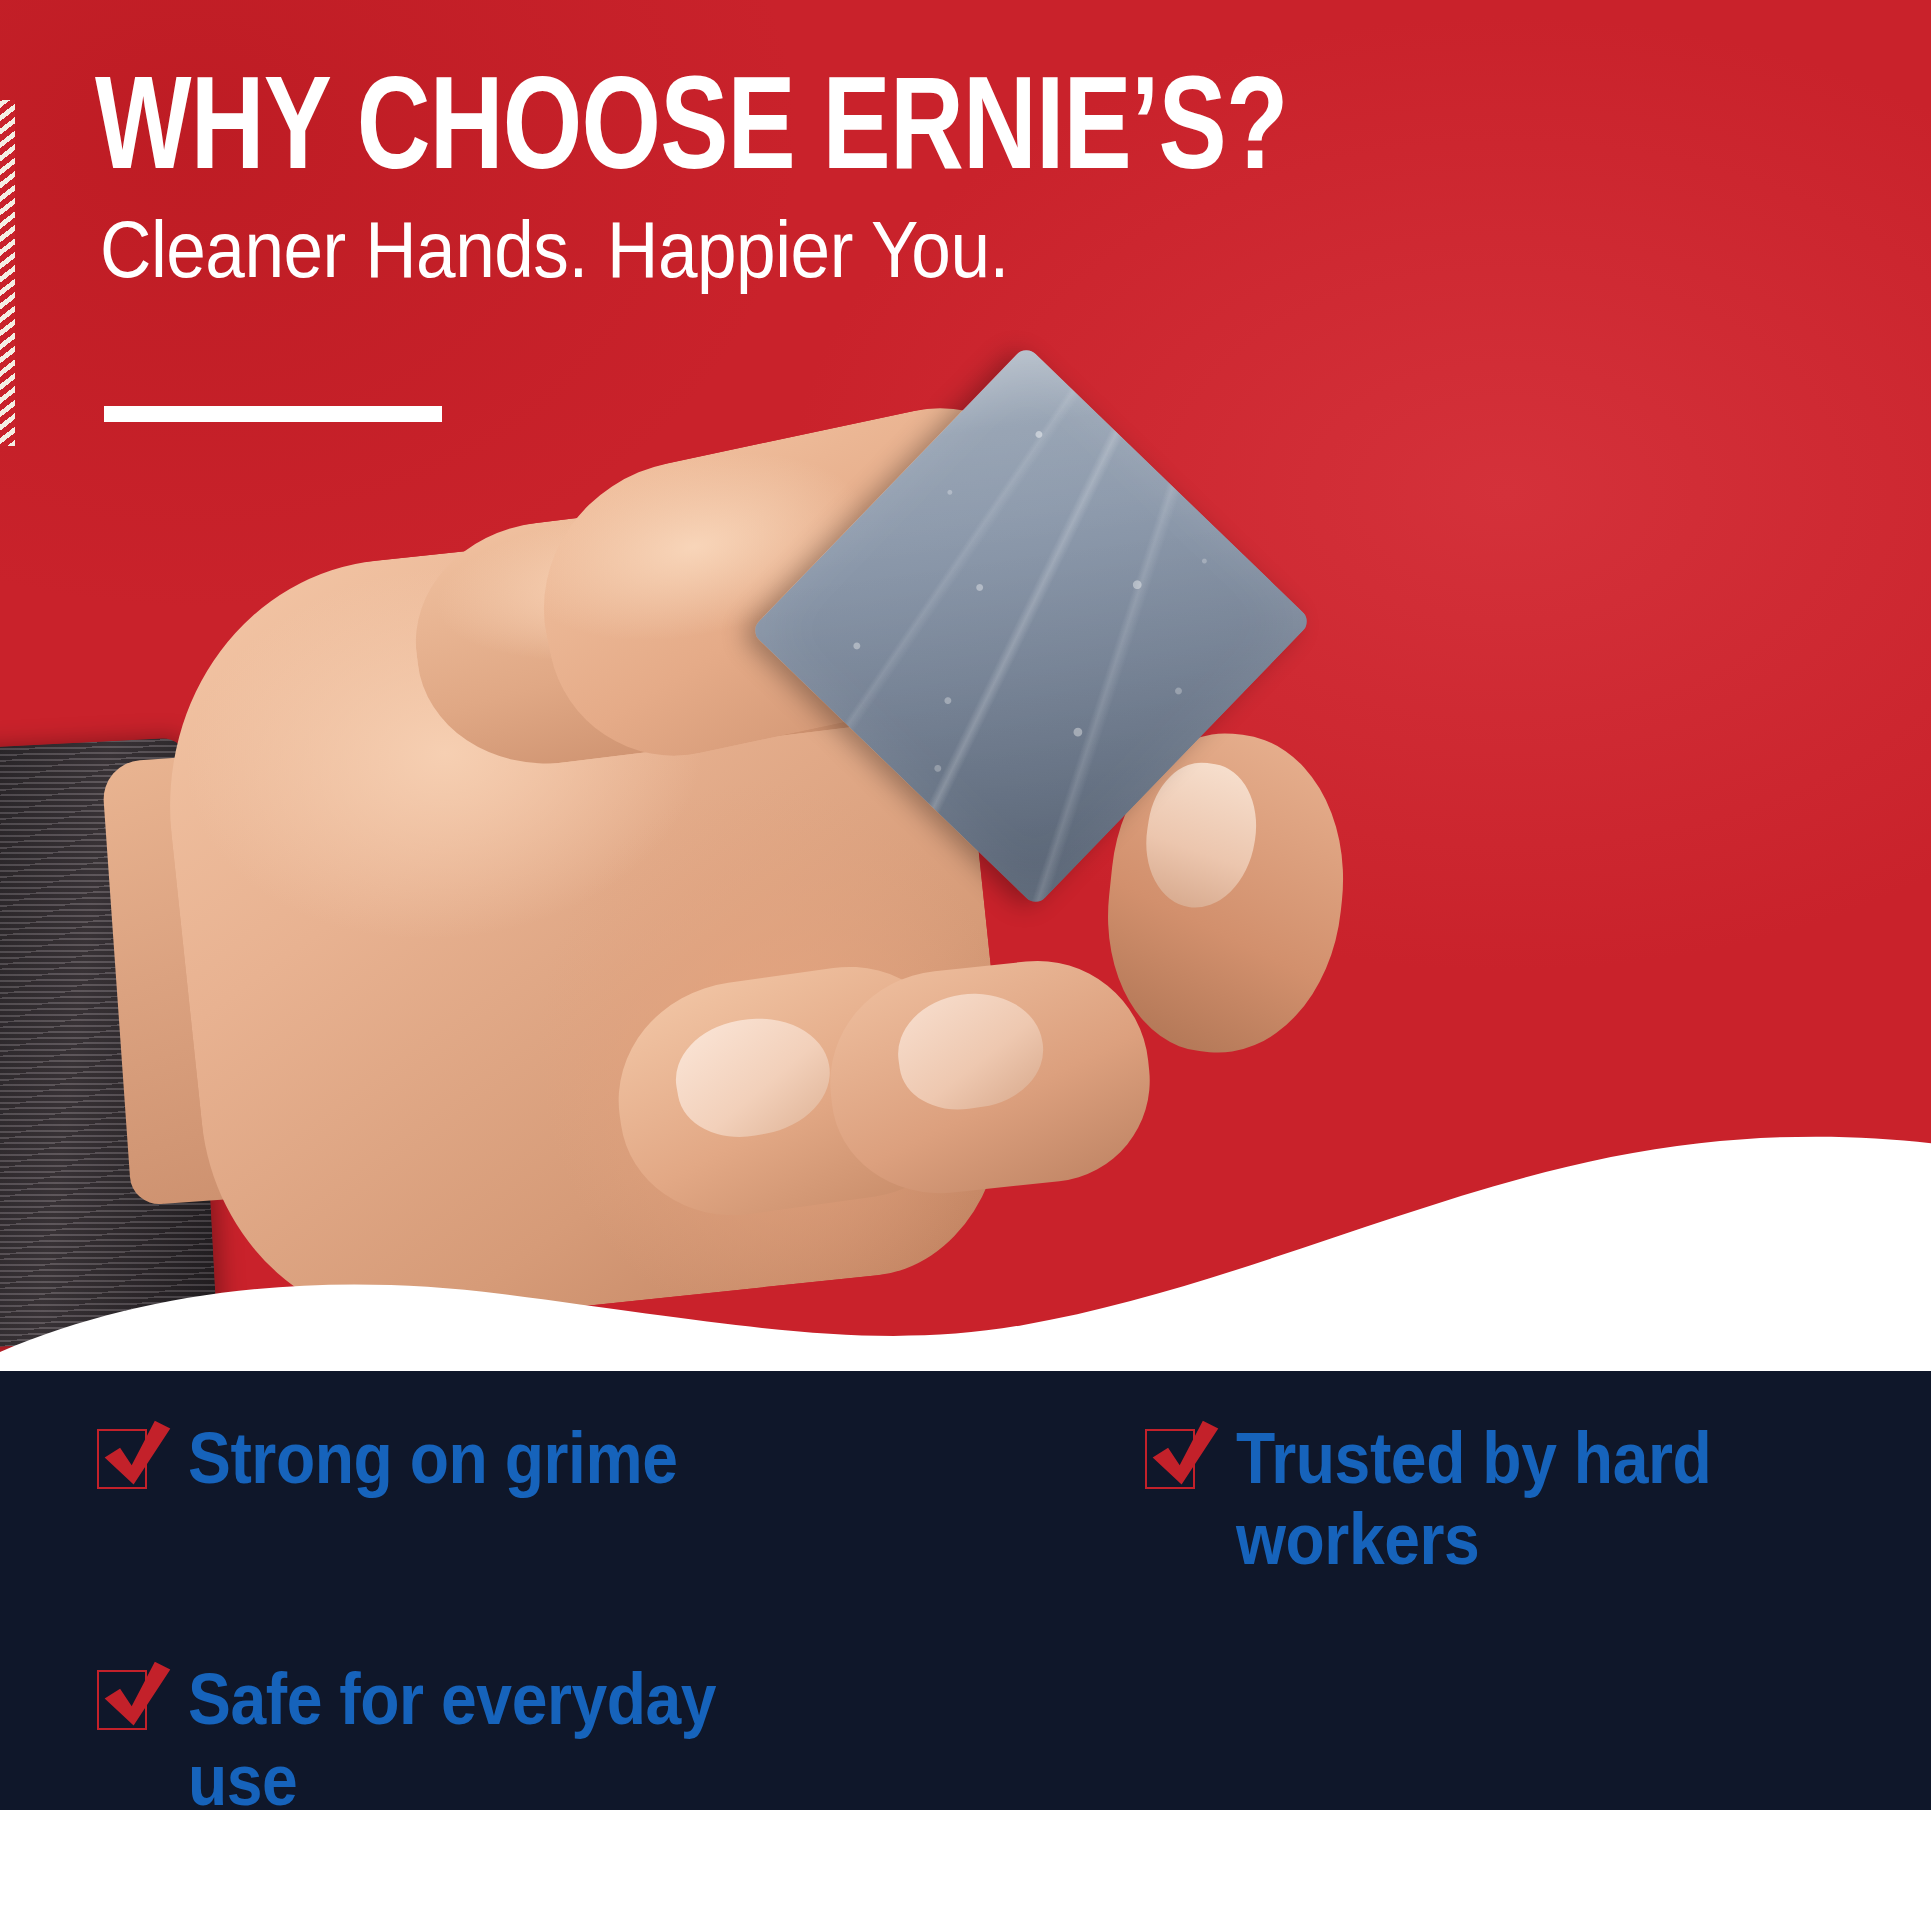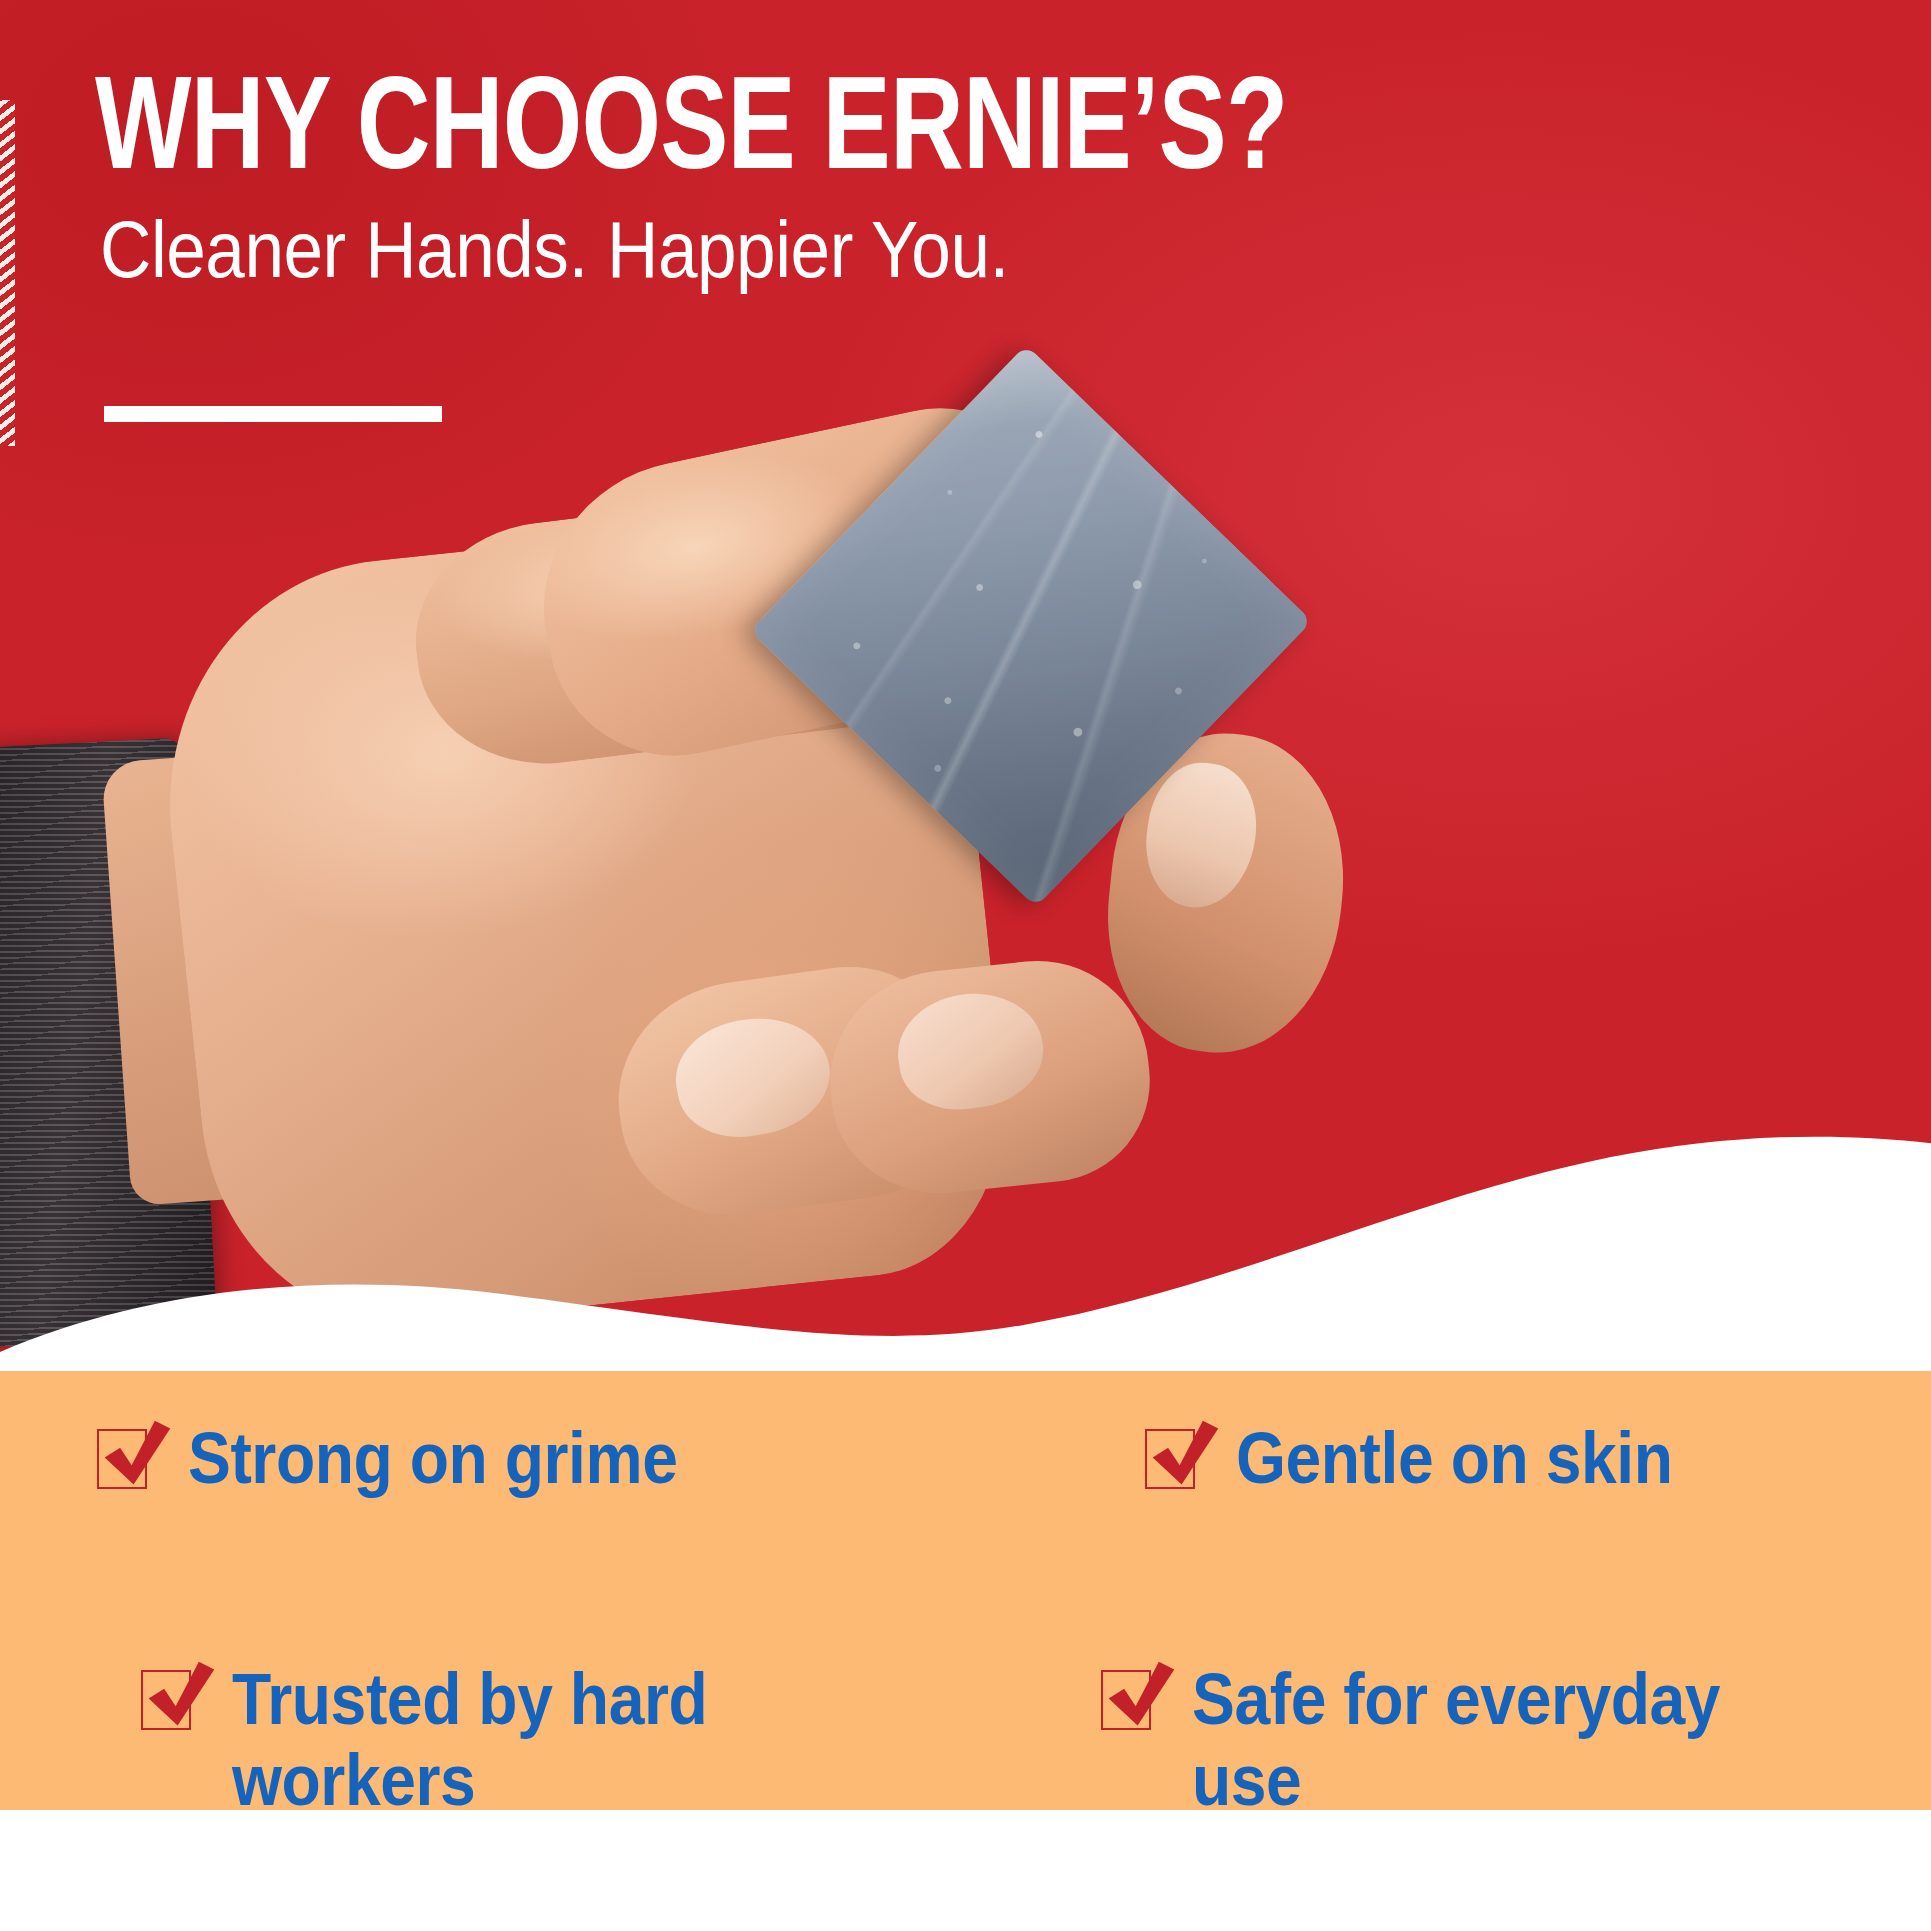--- a/index.html
+++ b/index.html
@@ -303,21 +303,21 @@
     display: block;
   }
 
   
   .benefits {
     position: absolute;
     left: 0;
     top: 1371px;
     width: 1931px;
     height: 560px;
-    background: #fdba74;
+    background: #0f172a;
   }
 
   .bgrid {
     position: absolute;
     left: 97px;
     top: 46px;
     width: 1757px;
     display: grid;
     grid-template-columns: 1004px 753px;
     grid-template-rows: 241px auto;
@@ -416,29 +416,20 @@
       <div class="bitem">
         <span class="checkbox">
           <span class="box"></span>
           <svg viewBox="0 0 86 86">
             <path d="M10,44 L26,34 L38,52 L62,6 L78,14 L40,72 Z" fill="#c3212a"></path>
           </svg>
         </span>
         <span class="btext">Strong on grime</span>
       </div>
 
-      <div class="bitem col2">
-        <span class="checkbox">
-          <span class="box"></span>
-          <svg viewBox="0 0 86 86">
-            <path d="M10,44 L26,34 L38,52 L62,6 L78,14 L40,72 Z" fill="#c3212a"></path>
-          </svg>
-        </span>
-        <span class="btext">Gentle on skin</span>
-      </div>
 
       <div class="bitem col2 wrap">
         <span class="checkbox">
           <span class="box"></span>
           <svg viewBox="0 0 86 86">
             <path d="M10,44 L26,34 L38,52 L62,6 L78,14 L40,72 Z" fill="#c3212a"></path>
           </svg>
         </span>
         <span class="btext">Trusted by hard workers</span>
       </div>

